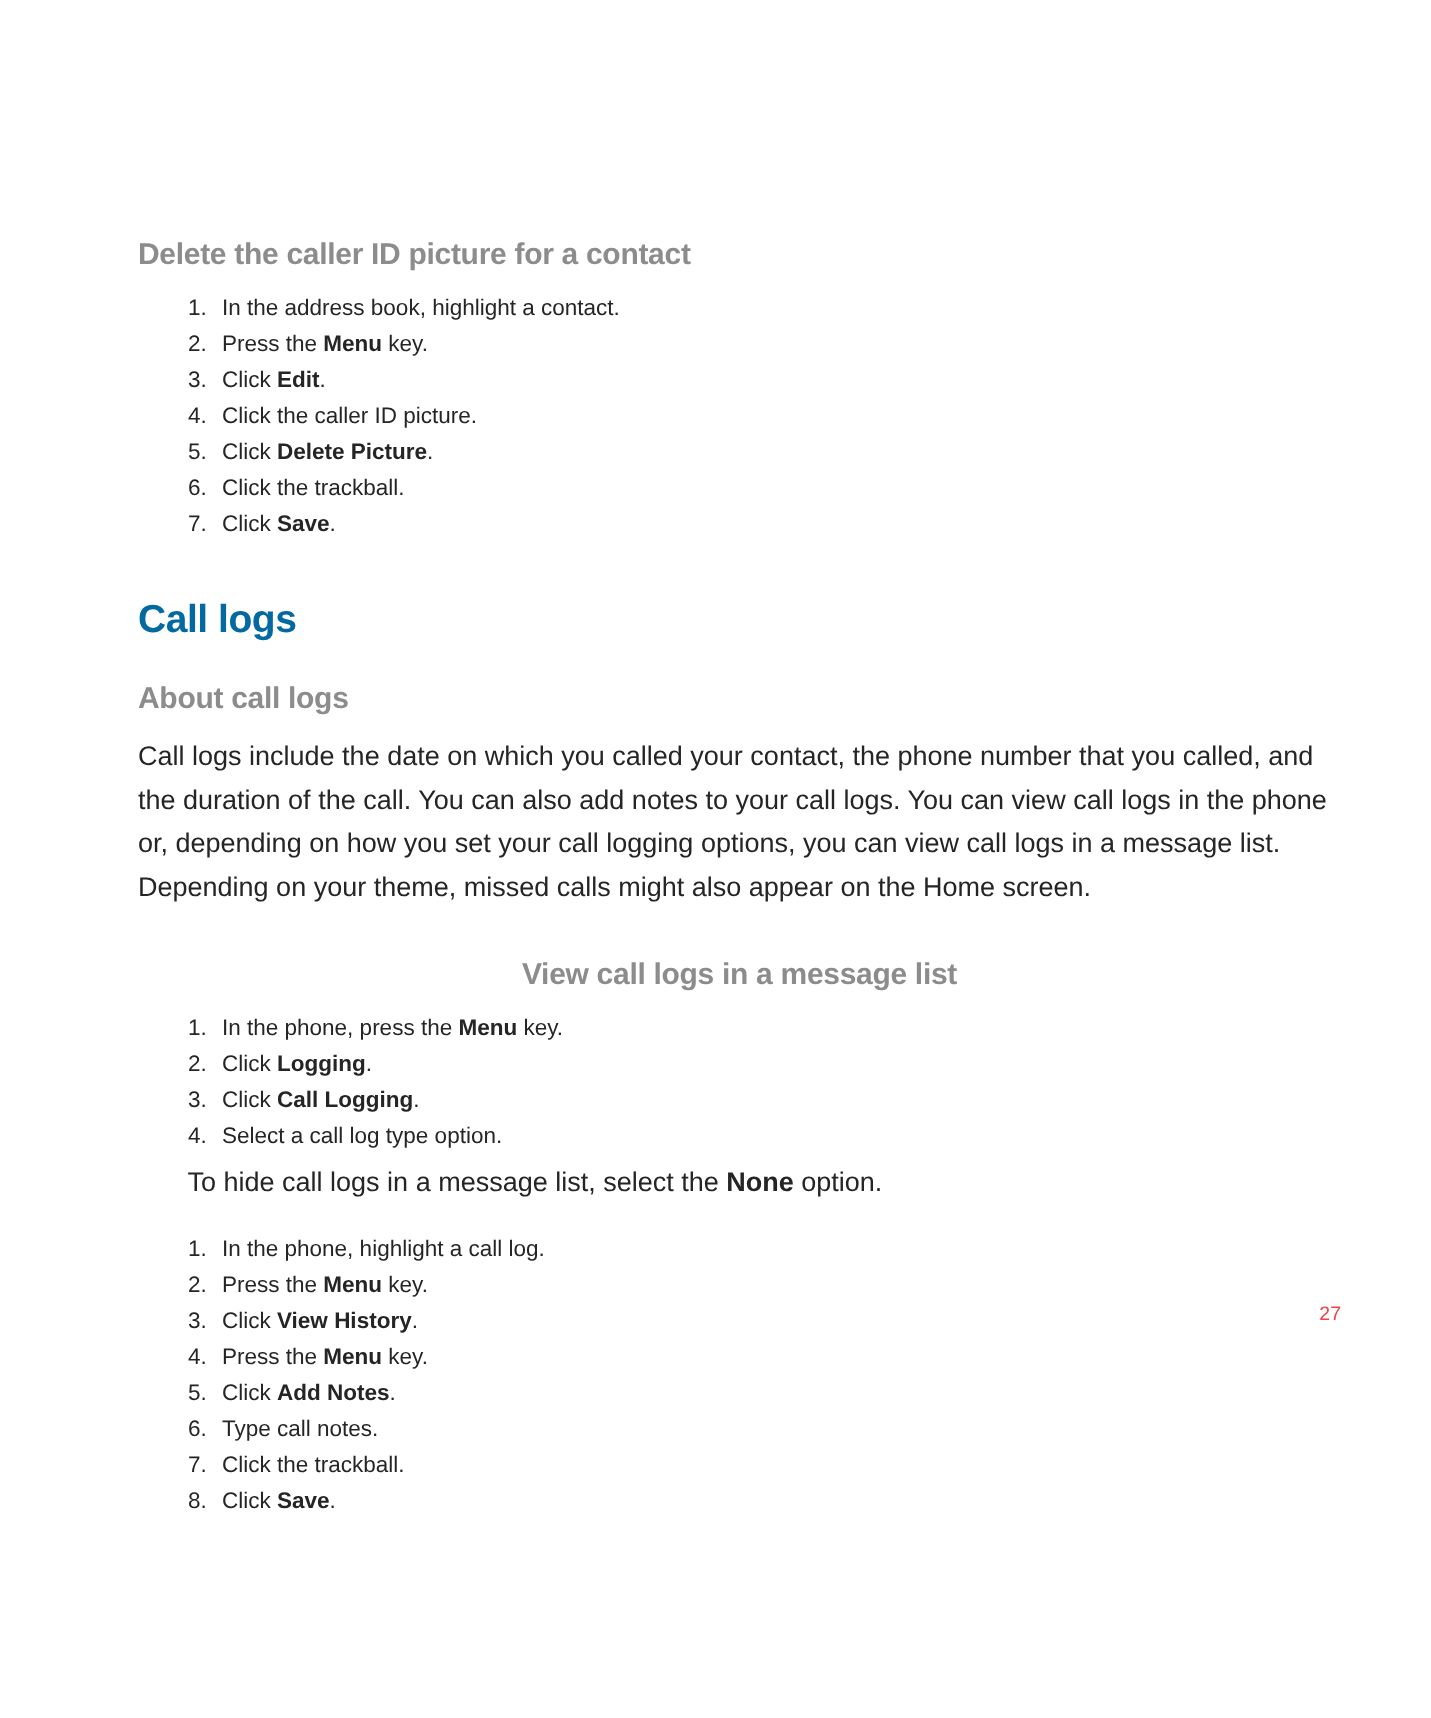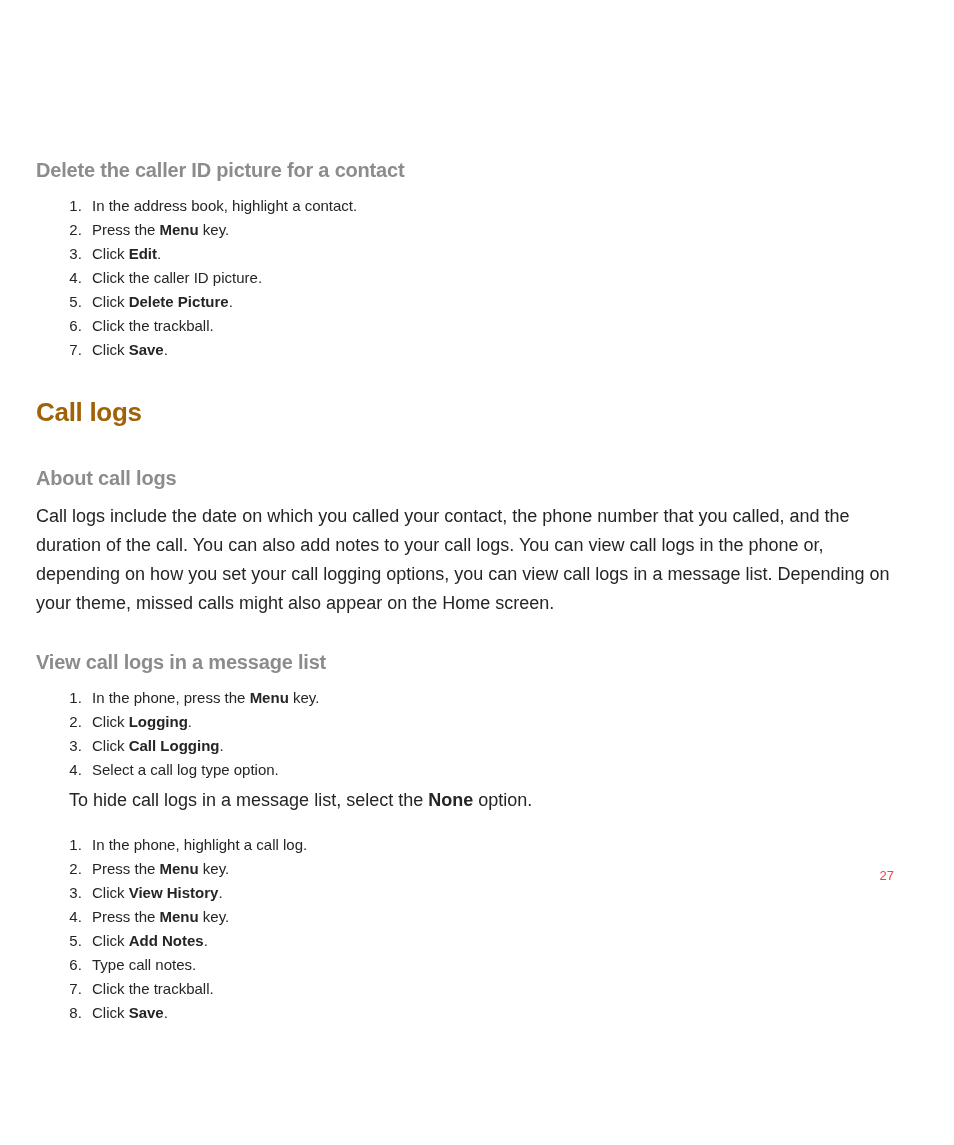--- a/index.html
+++ b/index.html
@@ -11,32 +11,32 @@
     background: #ffffff;
     font-family: "Segoe UI", "Myriad Pro", "Helvetica Neue", Arial, sans-serif;
     color: #252525;
     font-size: 15px;
     line-height: 1.55;
   }
   .page {
     position: relative;
     width: 954px;
     height: 944px;
-    padding: 155px 60px 0 36px;
+    padding: 155px 60px 0 92px;
     box-sizing: border-box;
   }
   .h3 {
     color: #8c8c8c;
     font-weight: 700;
     font-size: 20px;
     margin: 0 0 8px 0;
     letter-spacing: -0.2px;
   }
   .h2 {
-    color: #a16207;
+    color: #0369a1;
     font-weight: 700;
     font-size: 26px;
     margin: 30px 0 18px 0;
     letter-spacing: -0.3px;
   }
   ol {
     margin: 0 0 0 0;
     padding: 0 0 0 50px;
   }
   ol li {
@@ -76,26 +76,26 @@
         <li>Click the caller ID picture.</li>
         <li>Click <strong class="marker">Delete Picture</strong>.</li>
         <li>Click the trackball.</li>
         <li>Click <strong class="marker">Save</strong>.</li>
       </ol>
   </div>
 
   <div class="h2">Call logs</div>
 
   <div class="section">
-    <div class="h3" style="margin-top:31px;">About call logs</div>
+    <div class="h3" style="margin-top:19px;">About call logs</div>
     <p class="body">Call logs include the date on which you called your contact, the phone number that you called, and the duration of the call. You can also add notes to your call logs. You can view call logs in the phone or, depending on how you set your call logging options, you can view call logs in a message list. Depending on your theme, missed calls might also appear on the Home screen.</p>
   </div>
 
   <div class="section tight">
-    <div class="h3" style="margin-top:30px;">View call logs in a message list</div>
+    <div class="h3" style="margin-top:30px;text-align:center;">View call logs in a message list</div>
     <ol>
         <li>In the phone, press the <strong class="marker">Menu</strong> key.</li>
         <li>Click <strong class="marker">Logging</strong>.</li>
         <li>Click <strong class="marker">Call Logging</strong>.</li>
         <li>Select a call log type option.</li>
       </ol>
     <p class="body" style="margin-top:4px;margin-left:33px;">To hide call logs in a message list, select the <strong class="marker">None</strong> option.</p>
   </div>
 
   <div class="section">

